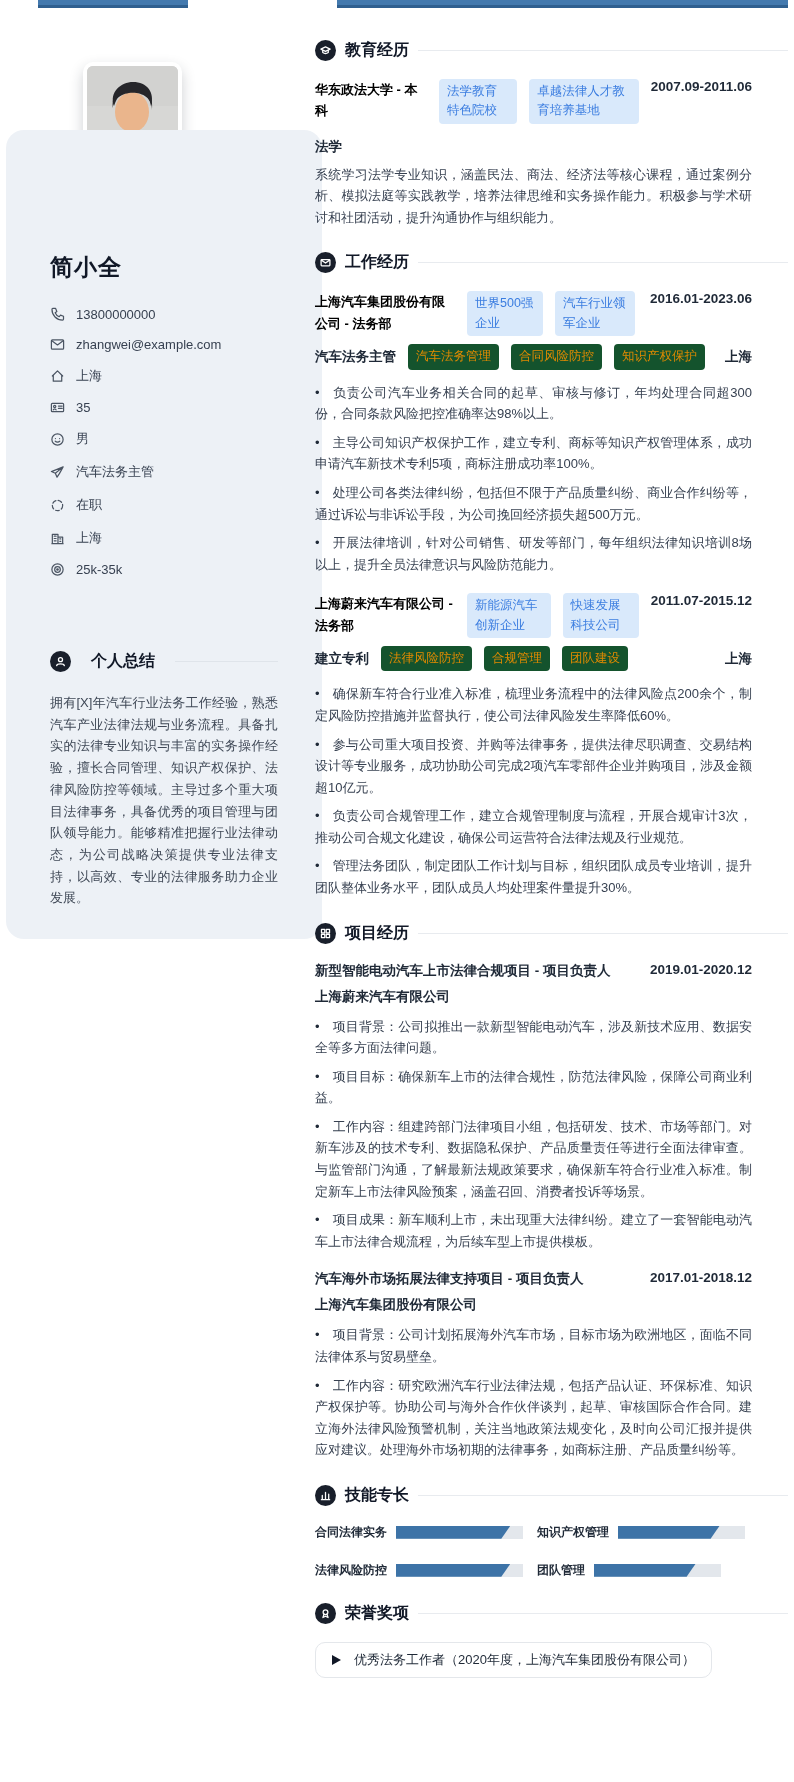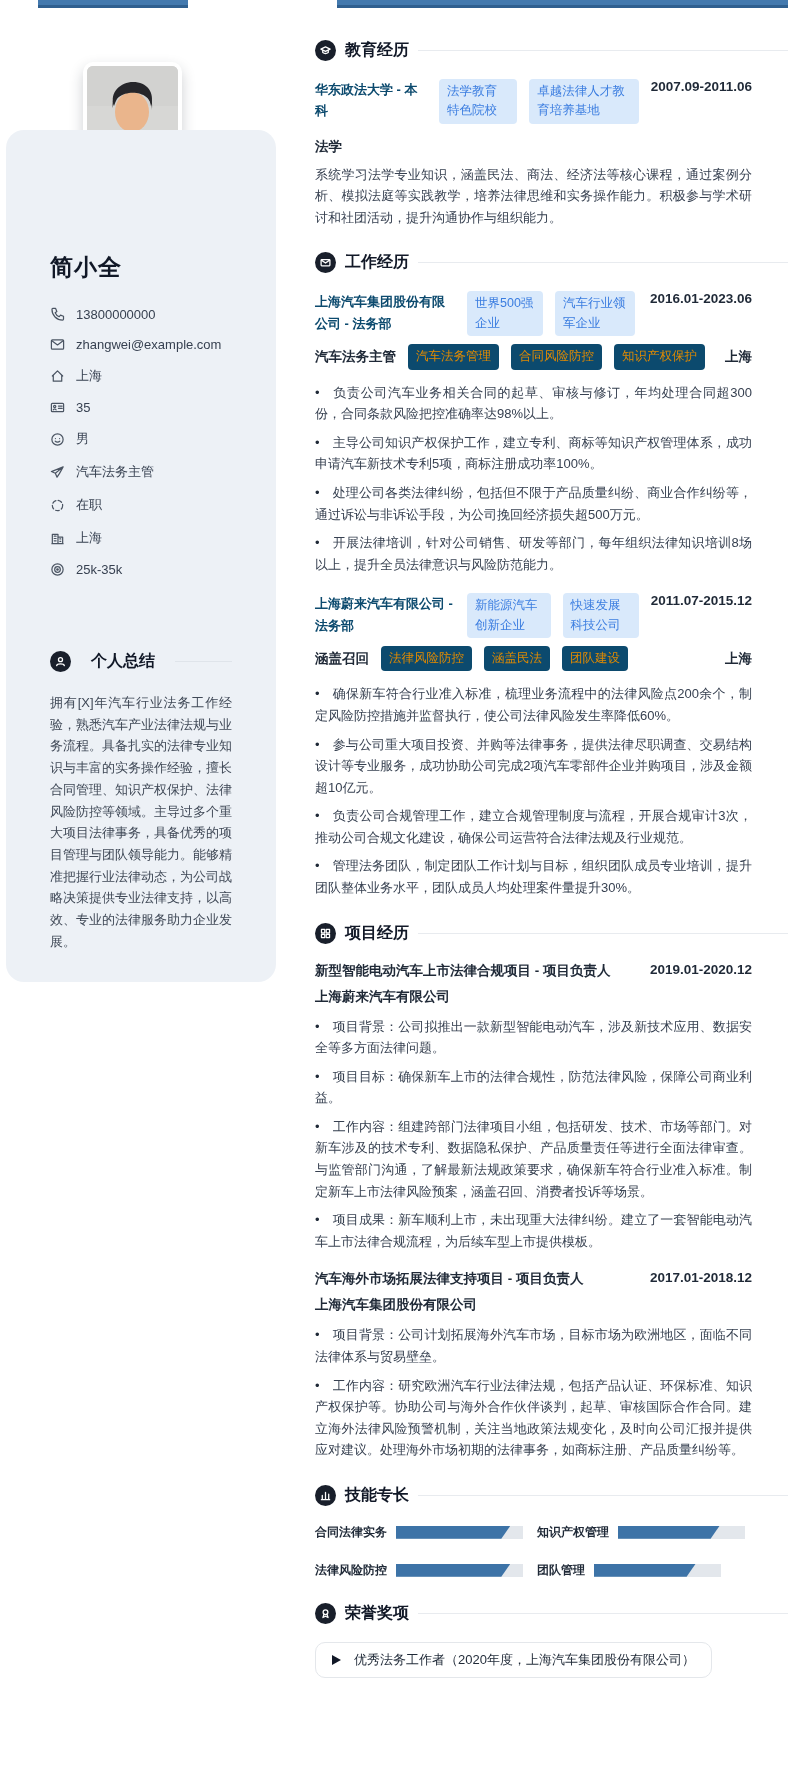--- a/index.html
+++ b/index.html
@@ -8,21 +8,21 @@
     position:relative; height:1782px; overflow:hidden; background:#ffffff;
     font-family:"Liberation Sans","DejaVu Sans",sans-serif; color:#1f2937;
   }
   .topbar { position:absolute; top:0; height:8px;
     background:linear-gradient(#4379ae 0 62%, #2f5f8f 62% 100%); }
   .topbar.left { left:38px; width:150px; }
   .topbar.right { left:337px; width:451px; }
 
   
   .sidebar {
-    position:absolute; left:6px; top:130px; width:270px; min-height:792px;
+    position:absolute; left:6px; top:130px; width:316px; min-height:792px;
     background:#edf1f6; border-radius:18px; padding:122px 44px 30px 44px;
   }
   .photo {
     position:absolute; left:83px; top:62px; width:99px; height:121px;
     background:#ffffff; border-radius:10px; padding:4px;
     box-shadow:0 6px 14px rgba(31,41,55,.22);
   }
   .photo svg { width:100%; height:100%; border-radius:6px; display:block; }
   .name { font-size:23px; font-weight:bold; color:#111827; margin-bottom:24px; letter-spacing:1px; }
   .contact-item { display:flex; align-items:center; gap:11px; margin-bottom:15px;
@@ -39,29 +39,29 @@
   .summary { font-size:13px; line-height:1.67; color:#3f4856; text-align:justify; }
 
   
   .main { position:absolute; left:315px; top:40px; width:437px; }
   .section-header { display:flex; align-items:center; gap:9px; margin:24px 0 18px; }
   .section-header:first-child { margin-top:0; }
   .section-header .title { font-size:16px; font-weight:bold; color:#111827; white-space:nowrap; }
   .section-header .hline { background:#e8ebef; margin-right:-36px; }
 
   .head-row { display:flex; align-items:flex-start; gap:12px; margin-bottom:8px; }
-  .company { font-weight:bold; font-size:13px; line-height:1.65; color:#0c4a6e; flex:none; }
+  .company { font-weight:bold; font-size:13px; line-height:1.65; color:#000000; flex:none; }
   .company.edu { width:112px; }
   .company.w1 { width:140px; }
   .company.w2 { width:140px; }
   .tagwrap { display:flex; gap:12px; flex:1; align-items:flex-start; }
   .date { font-weight:bold; font-size:13.5px; margin-left:auto; white-space:nowrap; color:#1f2937; }
   .tag { background:#d9e9fb; color:#3b7de0; font-size:12.5px; line-height:1.55;
     padding:3px 8px; border-radius:4px; }
-  .tag.orange { background:#0c4a6e; color:#e18a00; white-space:nowrap; }
+  .tag.orange { background:#14532d; color:#e18a00; white-space:nowrap; }
   .mw76{max-width:76px;} .mw80{max-width:80px;} .mw92{max-width:92px;} .mw130{max-width:130px;}
   .role-row { display:flex; align-items:center; gap:12px; margin:4px 0 12px; }
   .role { font-weight:bold; font-size:13.5px; }
   .loc { margin-left:auto; font-weight:bold; font-size:13.5px; }
   .bullet { font-size:13px; line-height:1.66; color:#374151; margin-bottom:7px; text-align:justify; }
   .bullet .dot { margin-right:13px; color:#1f2937; }
   .major { font-weight:bold; font-size:13.5px; margin:14px 0 8px; }
   .desc { font-size:13px; line-height:1.66; color:#374151; text-align:justify; }
   .job + .job, .project + .project { margin-top:18px; }
   .proj-head { display:flex; gap:12px; margin-bottom:8px; }
@@ -238,23 +238,23 @@
   <div class="job">
     <div class="head-row">
       <span class="company w2">上海蔚来汽车有限公司 - 法务部</span>
       <span class="tagwrap">
         <span class="tag mw92">新能源汽车创新企业</span>
         <span class="tag mw80">快速发展科技公司</span>
       </span>
       <span class="date">2011.07-2015.12</span>
     </div>
     <div class="role-row">
-      <span class="role">涵盖召回</span>
+      <span class="role">建立专利</span>
       <span class="tag orange">法律风险防控</span>
-      <span class="tag orange">涵盖民法</span>
+      <span class="tag orange">合规管理</span>
       <span class="tag orange">团队建设</span>
       <span class="loc">上海</span>
     </div>
     <div class="bullet"><span class="dot">•</span><span>确保新车符合行业准入标准，梳理业务流程中的法律风险点200余个，制定风险防控措施并监督执行，使公司法律风险发生率降低60%。</span></div>
     <div class="bullet"><span class="dot">•</span><span>参与公司重大项目投资、并购等法律事务，提供法律尽职调查、交易结构设计等专业服务，成功协助公司完成2项汽车零部件企业并购项目，涉及金额超10亿元。</span></div>
     <div class="bullet"><span class="dot">•</span><span>负责公司合规管理工作，建立合规管理制度与流程，开展合规审计3次，推动公司合规文化建设，确保公司运营符合法律法规及行业规范。</span></div>
     <div class="bullet"><span class="dot">•</span><span>管理法务团队，制定团队工作计划与目标，组织团队成员专业培训，提升团队整体业务水平，团队成员人均处理案件量提升30%。</span></div>
   </div>
 
   <div class="section-header">

